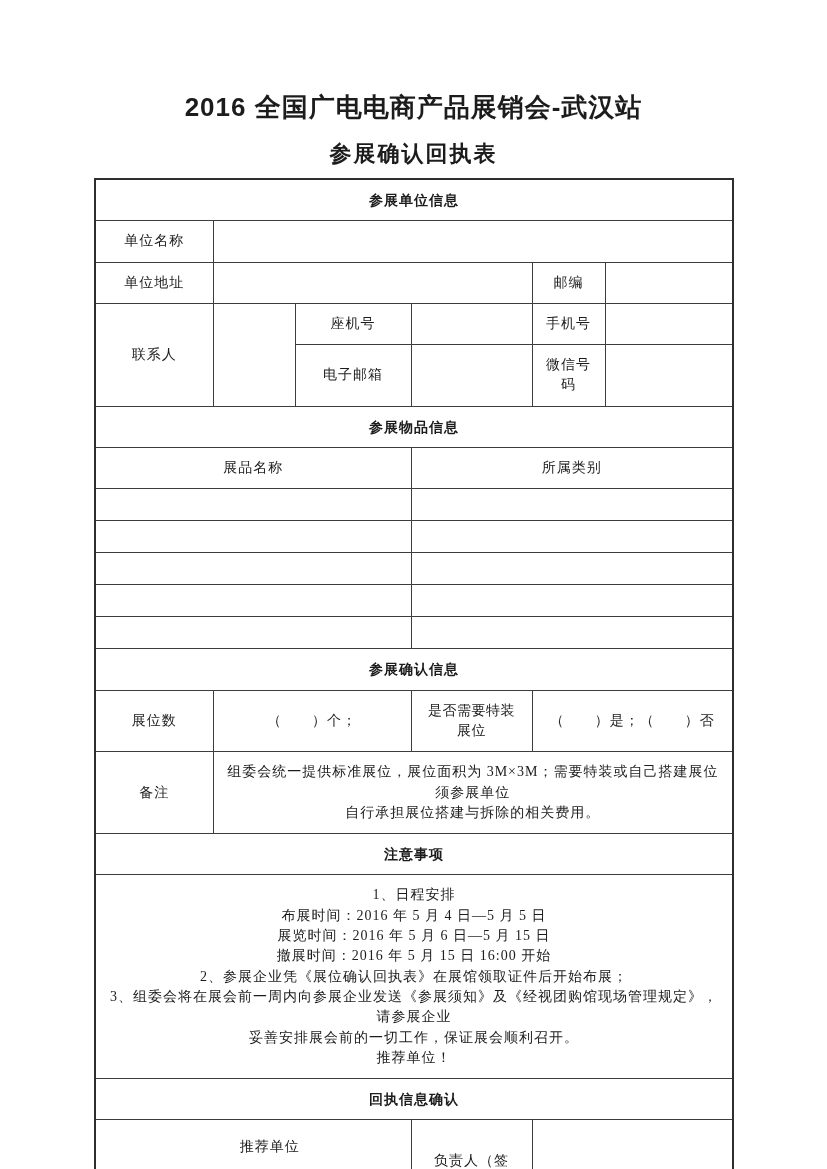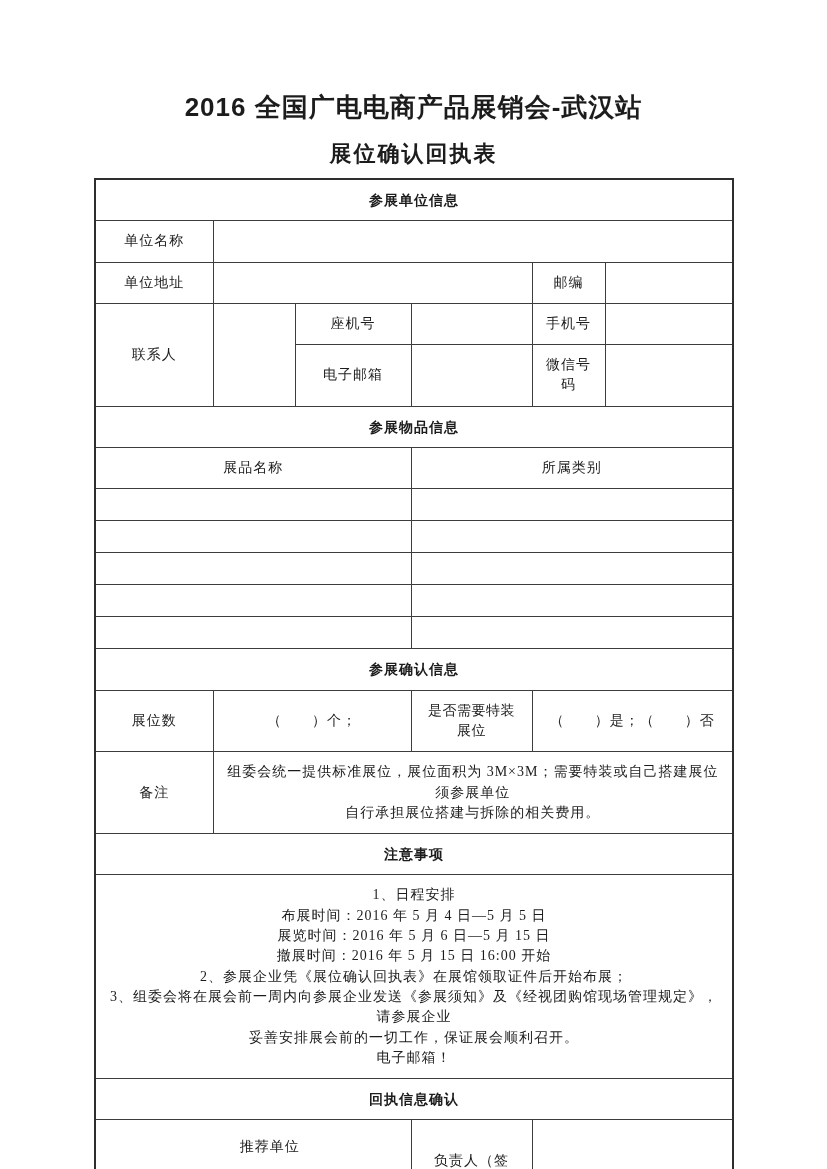--- a/index.html
+++ b/index.html
@@ -80,21 +80,21 @@
     padding-left:430px;
     letter-spacing:4px;
   }
 </style>
 </head>
 <body>
 
 <div class="page">
 
   <h1 class="doc-title">2016 全国广电电商产品展销会-武汉站</h1>
-  <h2 class="doc-subtitle">展位确认回执表</h2>
+  <h2 class="doc-subtitle">参展确认回执表</h2>
 
   <table class="form">
     <colgroup>
       <col style="width:118px">
         <col style="width:82px">
         <col style="width:116px">
       <col style="width:121px">
         <col style="width:73px">
         <col style="width:128px">
     </colgroup>
@@ -178,21 +178,21 @@
       </tr>
       <tr>
         <td colspan="6" class="notes">
           <div>1、日程安排</div>
           <div>布展时间：2016 年 5 月 4 日—5 月 5 日</div>
           <div>展览时间：2016 年 5 月 6 日—5 月 15 日</div>
           <div>撤展时间：2016 年 5 月 15 日 16:00 开始</div>
           <div>2、参展企业凭《展位确认回执表》在展馆领取证件后开始布展；</div>
           <div>3、组委会将在展会前一周内向参展企业发送《参展须知》及《经视团购馆现场管理规定》，请参展企业</div>
           <div>妥善安排展会前的一切工作，保证展会顺利召开。</div>
-          <div>电子邮箱！</div>
+          <div>推荐单位！</div>
         </td>
       </tr>
 
       <tr class="rh27">
         <td colspan="6" class="sec">回执信息确认</td>
       </tr>
       <tr class="rh103">
         <td colspan="3" class="sig">
           <div class="sig-line1">推荐单位</div>
           <div class="sig-line2">（盖章）</div>

